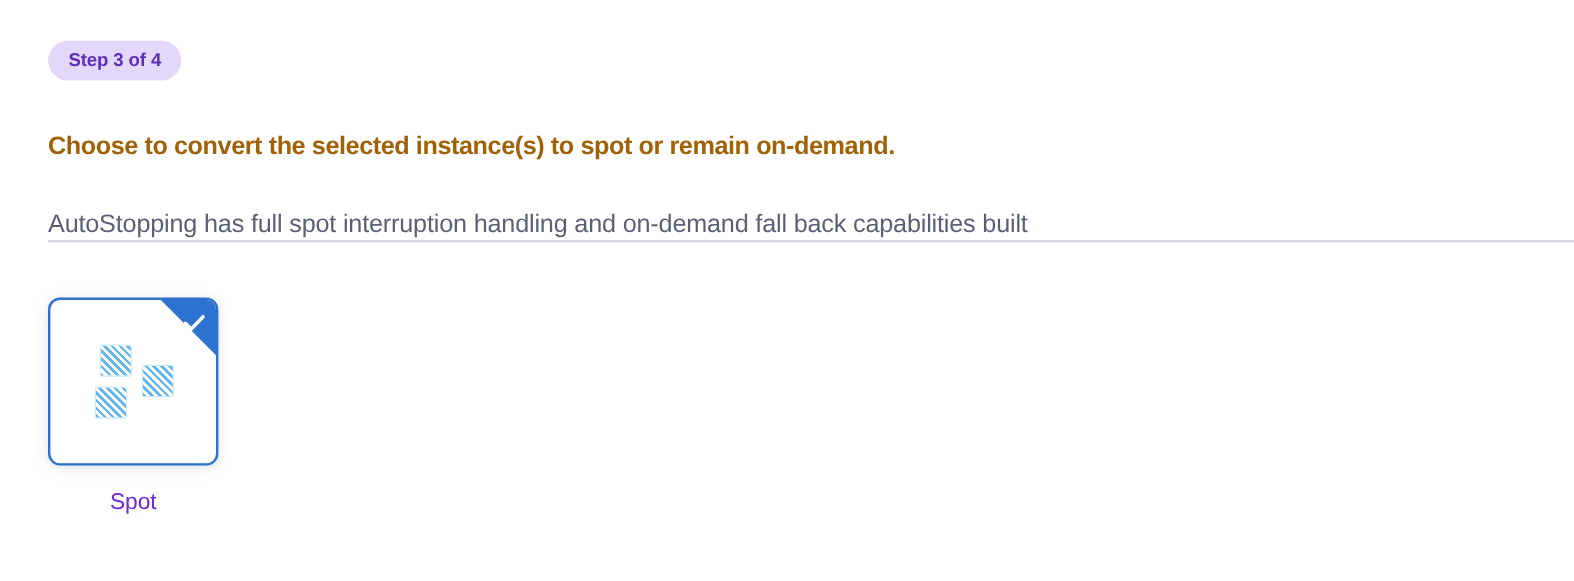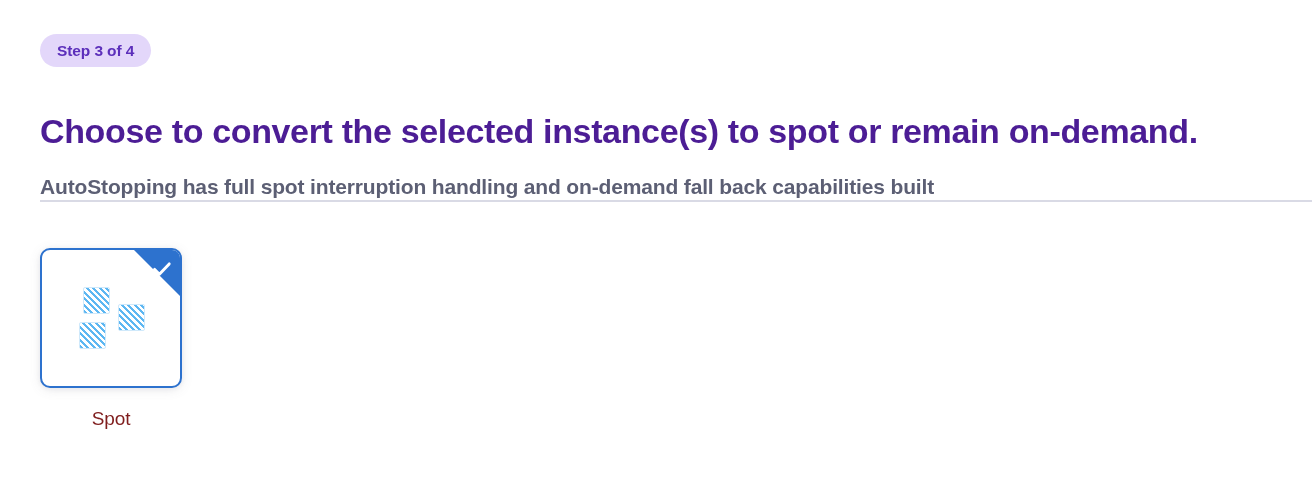--- a/index.html
+++ b/index.html
@@ -45,35 +45,35 @@
     letter-spacing: -0.1px;
     line-height: 1;
     white-space: nowrap;
   }
 
   
   .page-title {
     position: absolute;
     left: 40px;
     top: 88px;
-    font-size: 34px;
+    font-size: 21px;
     font-weight: bold;
-    color: #4c1d95;
+    color: #a16207;
     letter-spacing: -0.35px;
     line-height: 40px;
     white-space: nowrap;
   }
 
   
   .page-subtitle {
     position: absolute;
     left: 40px;
     top: 151px;
     font-size: 21px;
-    font-weight: bold;
+    font-weight: normal;
     color: #5C5F74;
     letter-spacing: -0.15px;
     line-height: 30px;
     white-space: nowrap;
   }
 
   
   .divider {
     position: absolute;
     left: 40px;
@@ -179,21 +179,21 @@
     );
     border: 1px solid #CFE9FB;
     box-sizing: border-box;
   }
 
   
   .option-label {
     margin-top: 16px;
     text-align: left;
     font-size: 19px;
-    color: #7f1d1d;
+    color: #6d28d9;
     line-height: 29px;
     letter-spacing: -0.1px;
     max-width: 120px;
     word-wrap: break-word;
   }
 </style>
 </head>
 <body>
 
 <div class="page">

